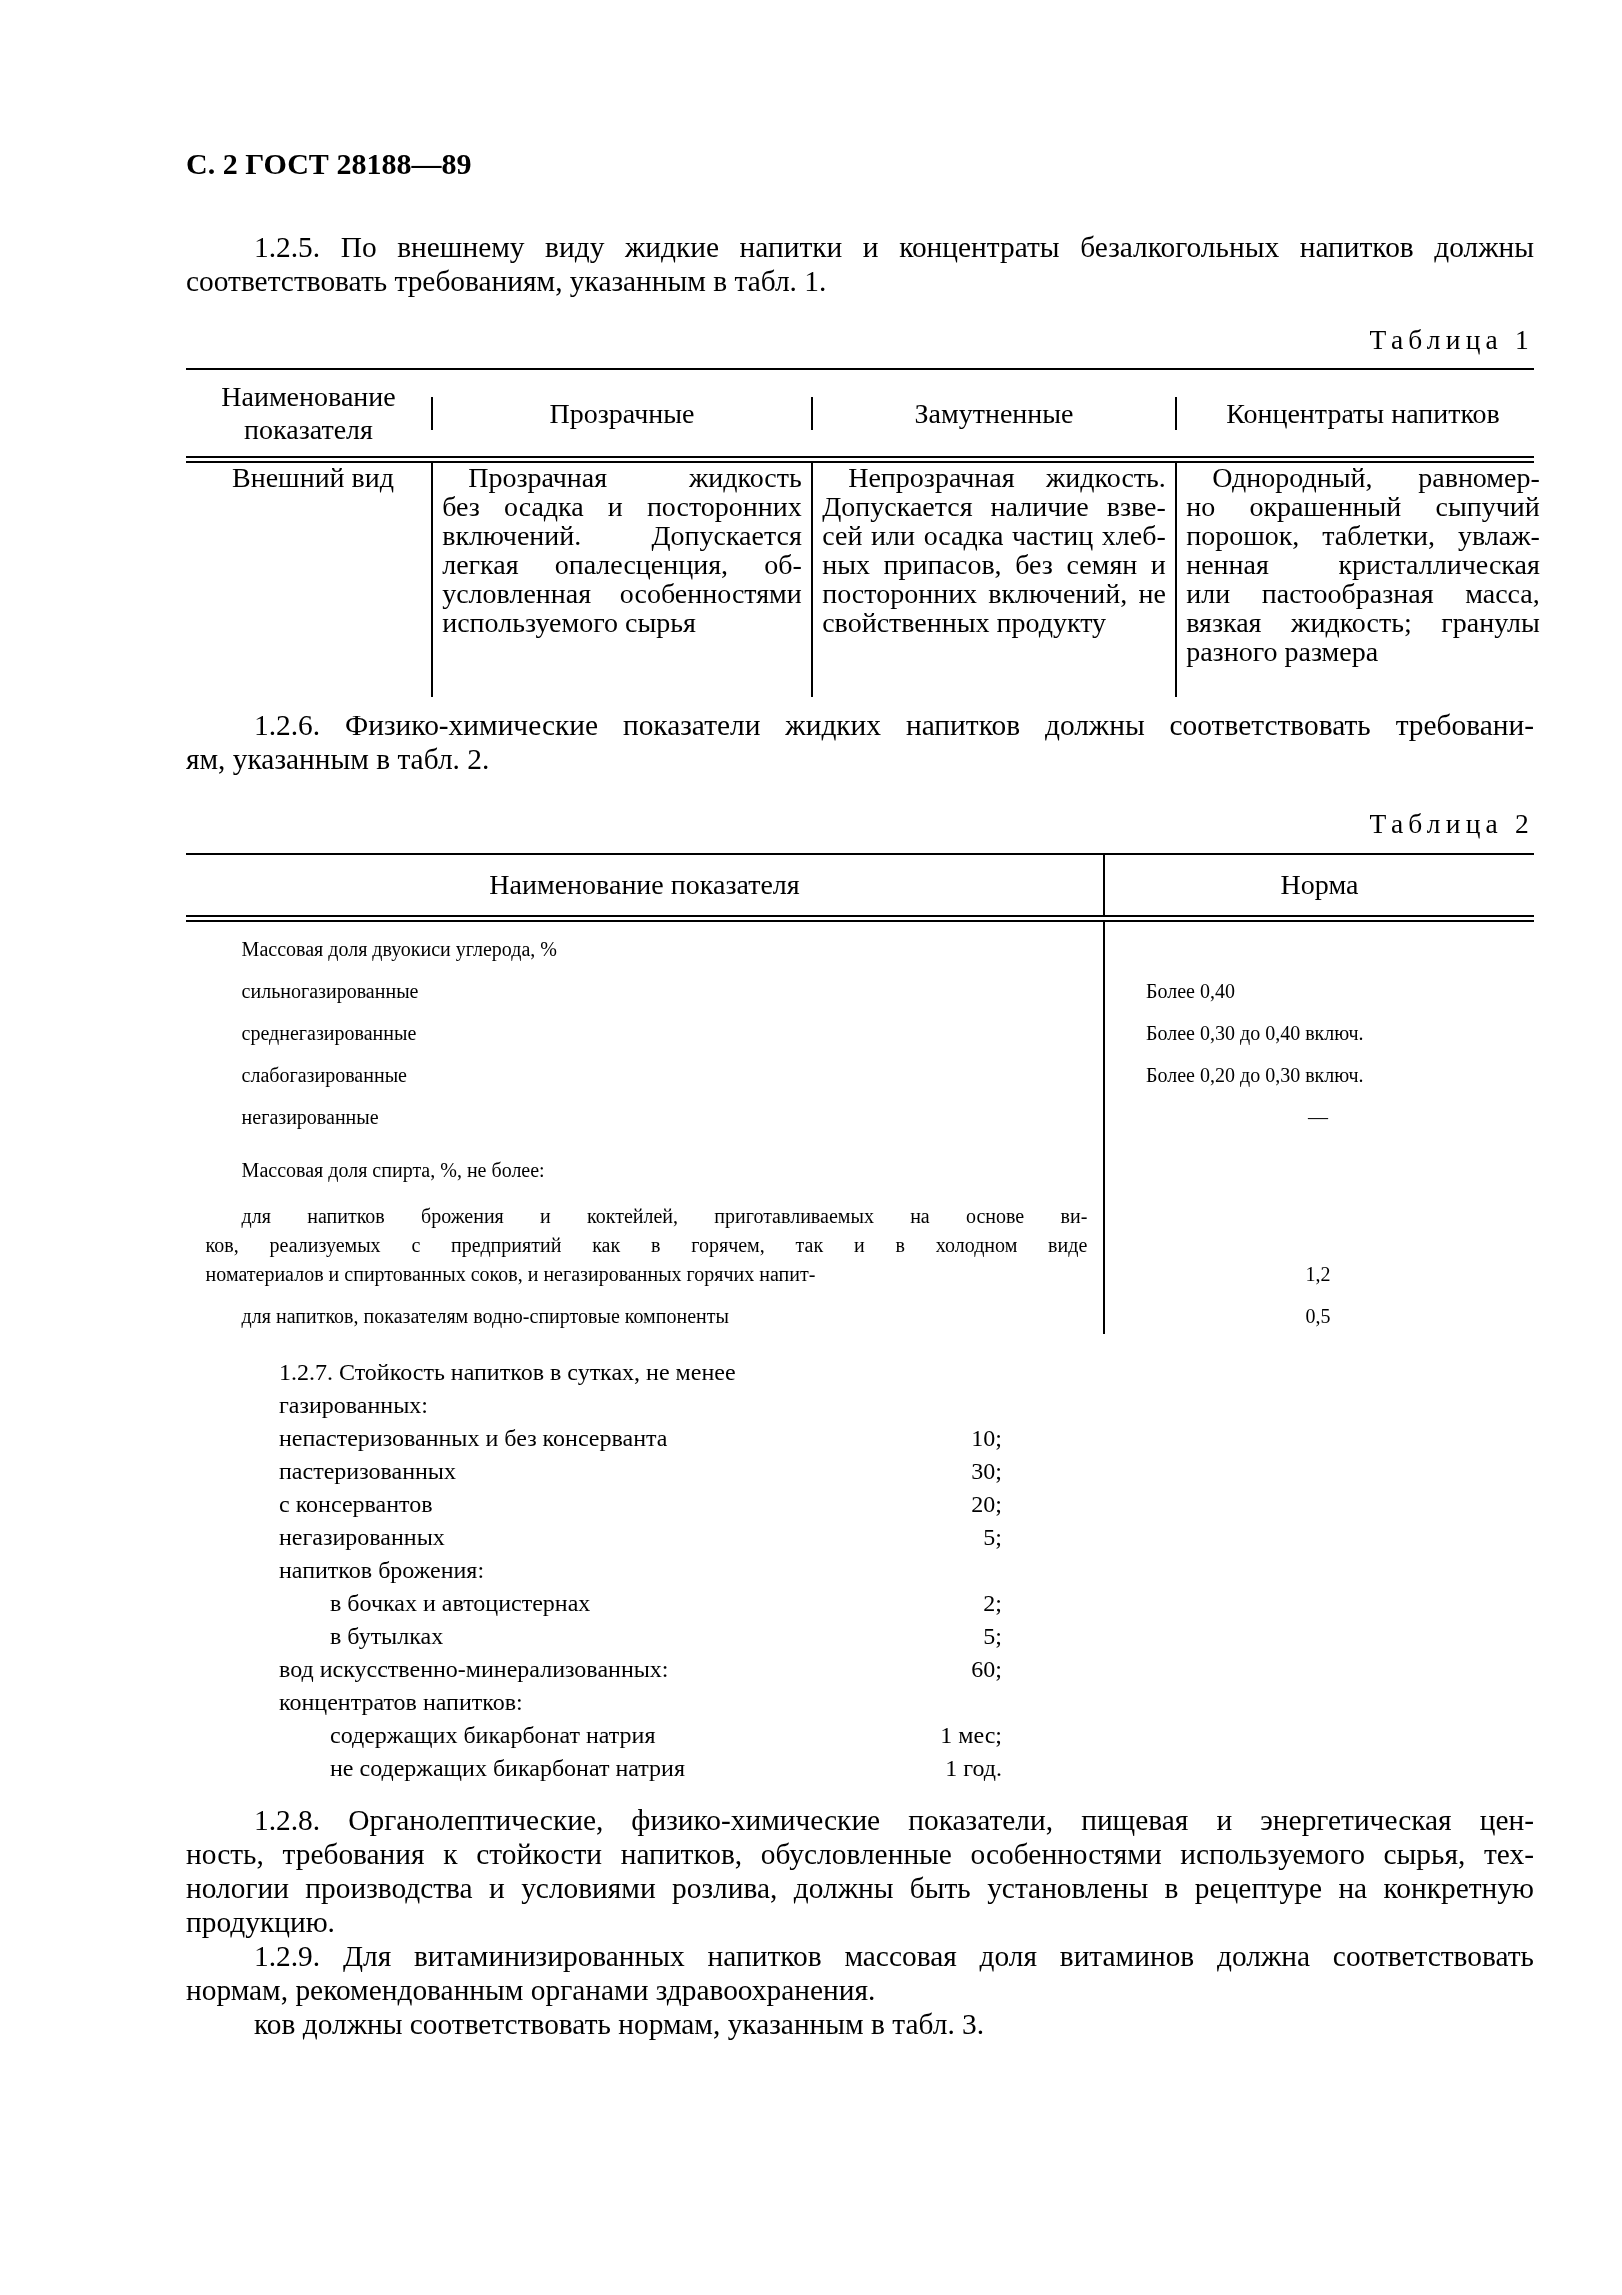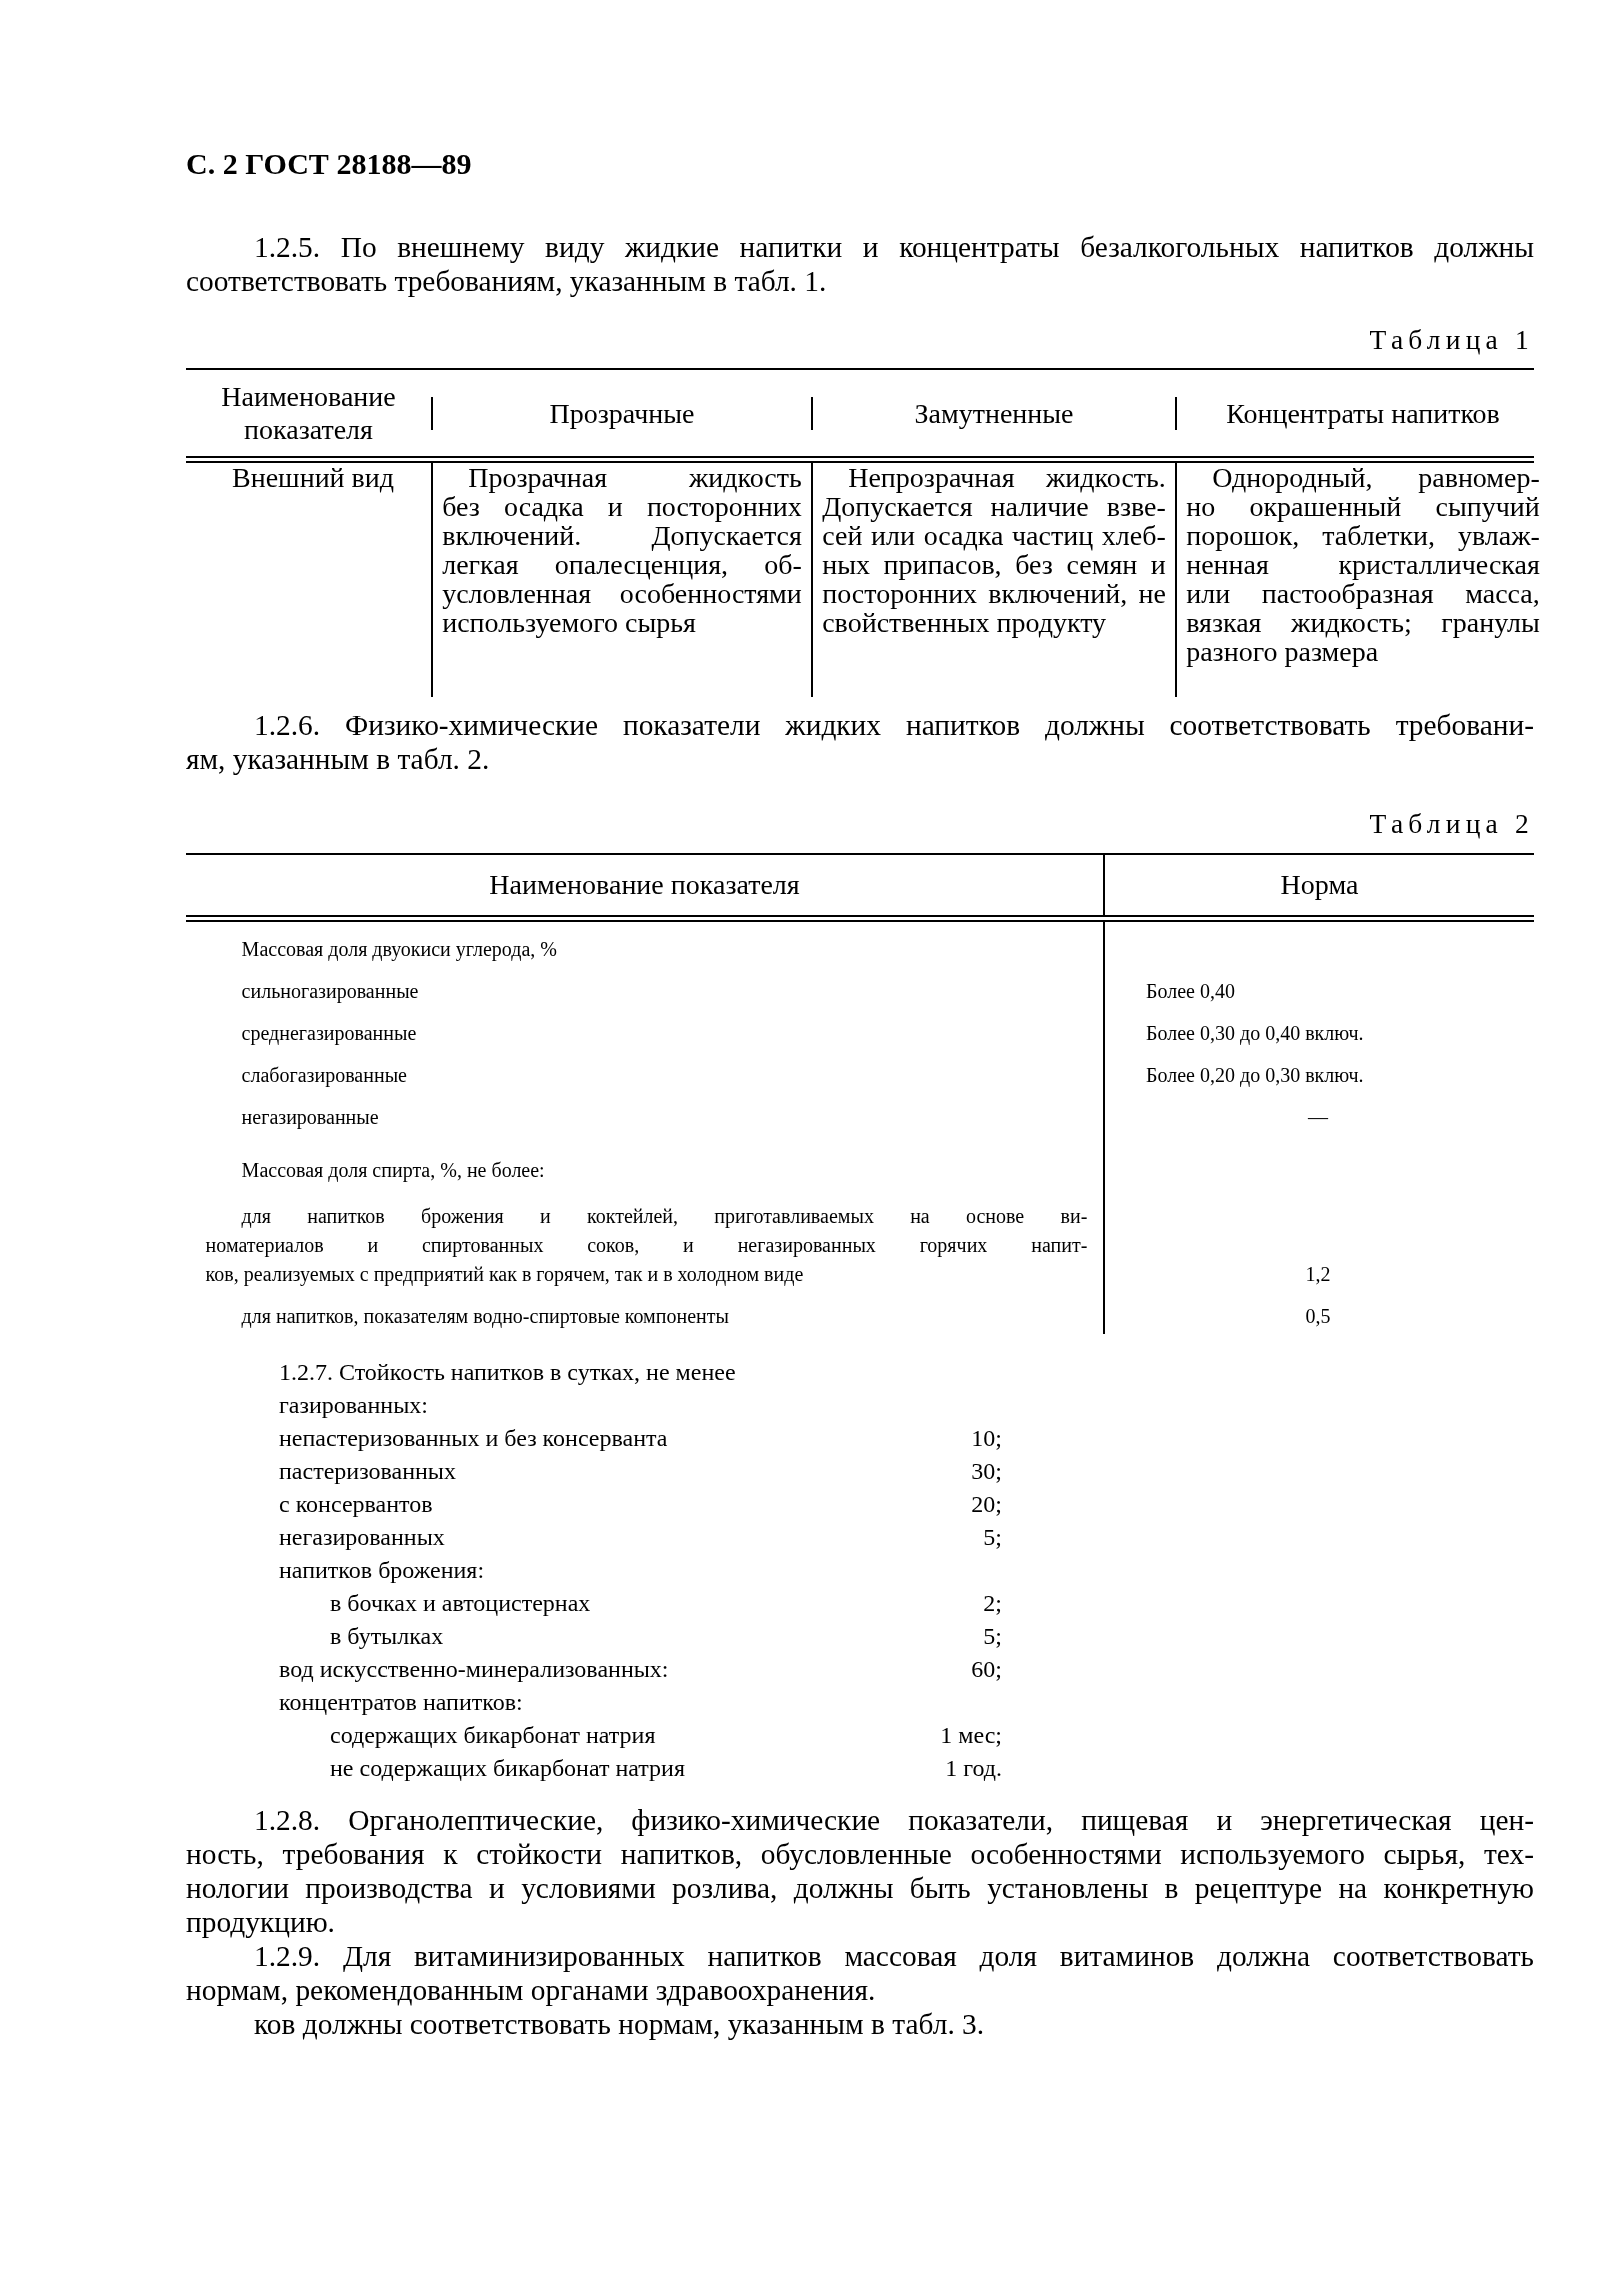--- a/index.html
+++ b/index.html
@@ -153,22 +153,22 @@
         <div class="t2n ind">негазированные</div>
         <div class="t2v vcenter">—</div>
       </div>
       <div class="t2r r5">
         <div class="t2n ind">Массовая доля спирта, %, не более:</div>
         <div class="t2v"></div>
       </div>
       <div class="t2r r6">
         <div class="t2n multi jlines">
             <div>для напитков брожения и коктейлей, приготавливаемых на основе ви-</div>
+            <div>ков, реализуемых с предприятий как в горячем, так и в холодном виде</div>
             <div>номатериалов и спиртованных соков, и негазированных горячих напит-</div>
-            <div>ков, реализуемых с предприятий как в горячем, так и в холодном виде</div>
           </div>
         <div class="t2v">1,2</div>
       </div>
       <div class="t2r r7">
         <div class="t2n ind">для напитков, показателям водно-спиртовые компоненты</div>
         <div class="t2v vcenter">0,5</div>
       </div>
     </div>
   </div>
 

